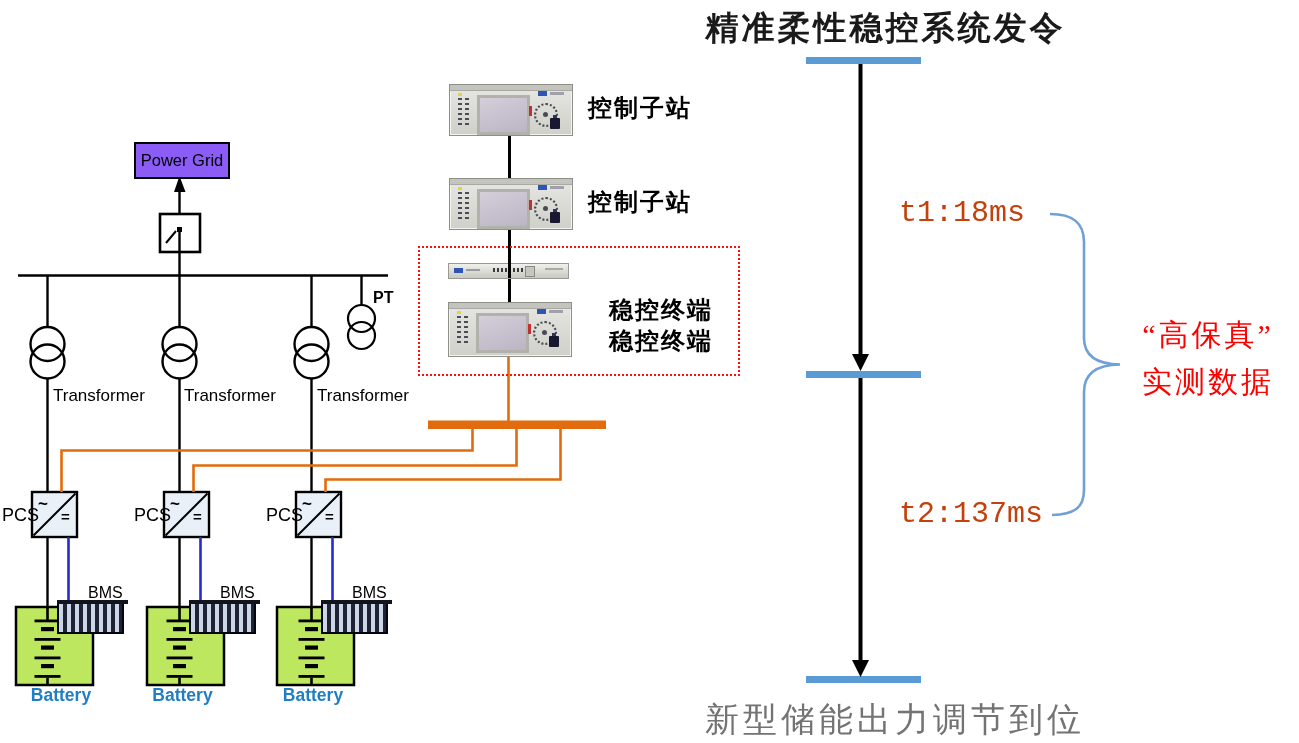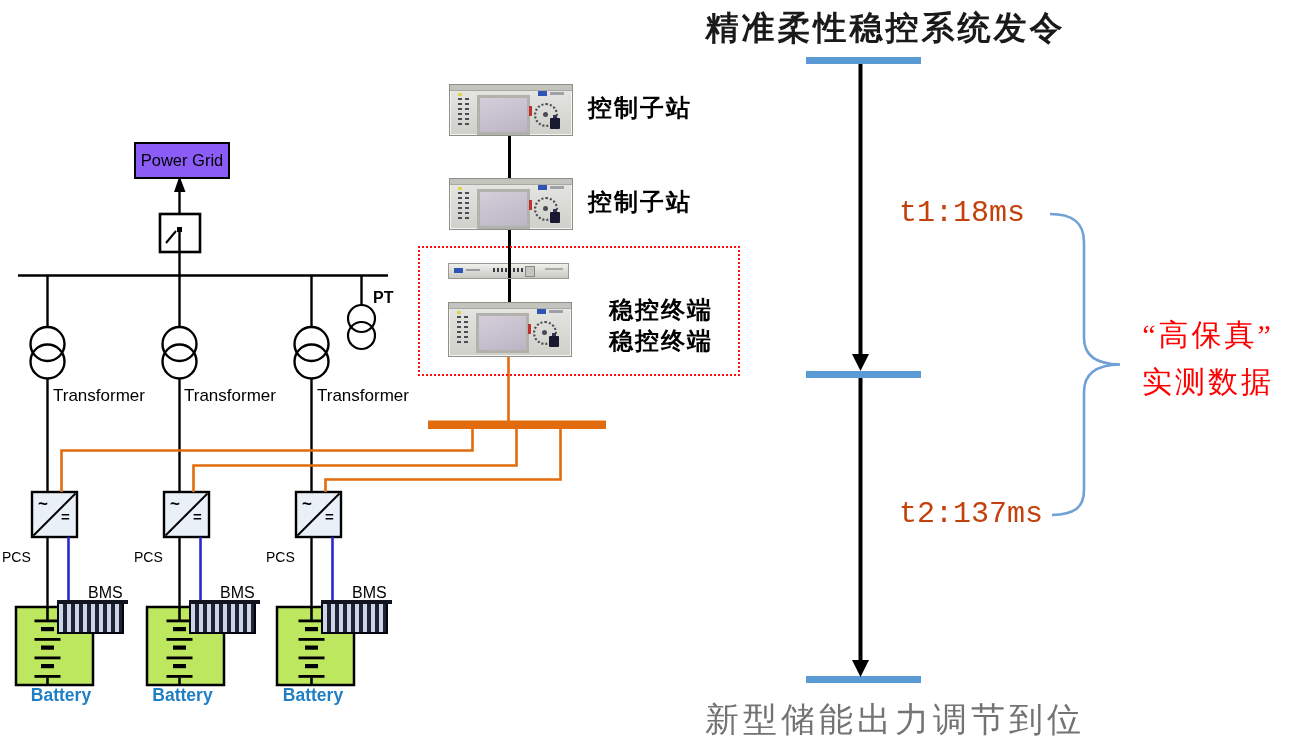--- a/index.html
+++ b/index.html
@@ -5,21 +5,21 @@
   html,body{margin:0;padding:0;background:#fff;}
   .stage{position:relative;width:1299px;height:743px;background:#ffffff;overflow:hidden;
          font-family:"Liberation Sans", sans-serif;}
   .stage svg.layer{position:absolute;left:0;top:0;width:1299px;height:743px;}
   .lbl{position:absolute;white-space:nowrap;color:#000;}
 
   
   .powergrid{left:134px;top:142px;width:92px;height:33px;border:2.5px solid #000;
              display:flex;align-items:center;justify-content:center;font-size:16.5px;background:#8b5cf6;}
   .tlabel-sm{font-size:17px;}
-  .pcslbl{font-size:14px;margin-top:44px;}
+  .pcslbl{font-size:18px;}
   .bmslbl{font-size:16px;}
   .batlbl{font-weight:bold;font-size:17.5px;color:#1F7EC4;text-align:center;}
 
   
   .cnbold{font-weight:bold;font-size:24px;letter-spacing:2px;}
   .cntitle{font-family:"Liberation Serif","DejaVu Serif",serif;font-size:33px;letter-spacing:3px;color:#1a1a1a;text-align:center;font-weight:bold;}
   .cnbottom{font-family:"Liberation Serif","DejaVu Serif",serif;font-size:34px;letter-spacing:4px;color:#737373;text-align:center;}
   .tms{font-family:"Liberation Mono","DejaVu Sans Mono",monospace;font-size:30px;color:#c2410c;}
   .callout{font-family:"Liberation Serif","DejaVu Serif",serif;font-size:30px;color:#FF0000;letter-spacing:3px;text-align:center;width:172px;}
 

